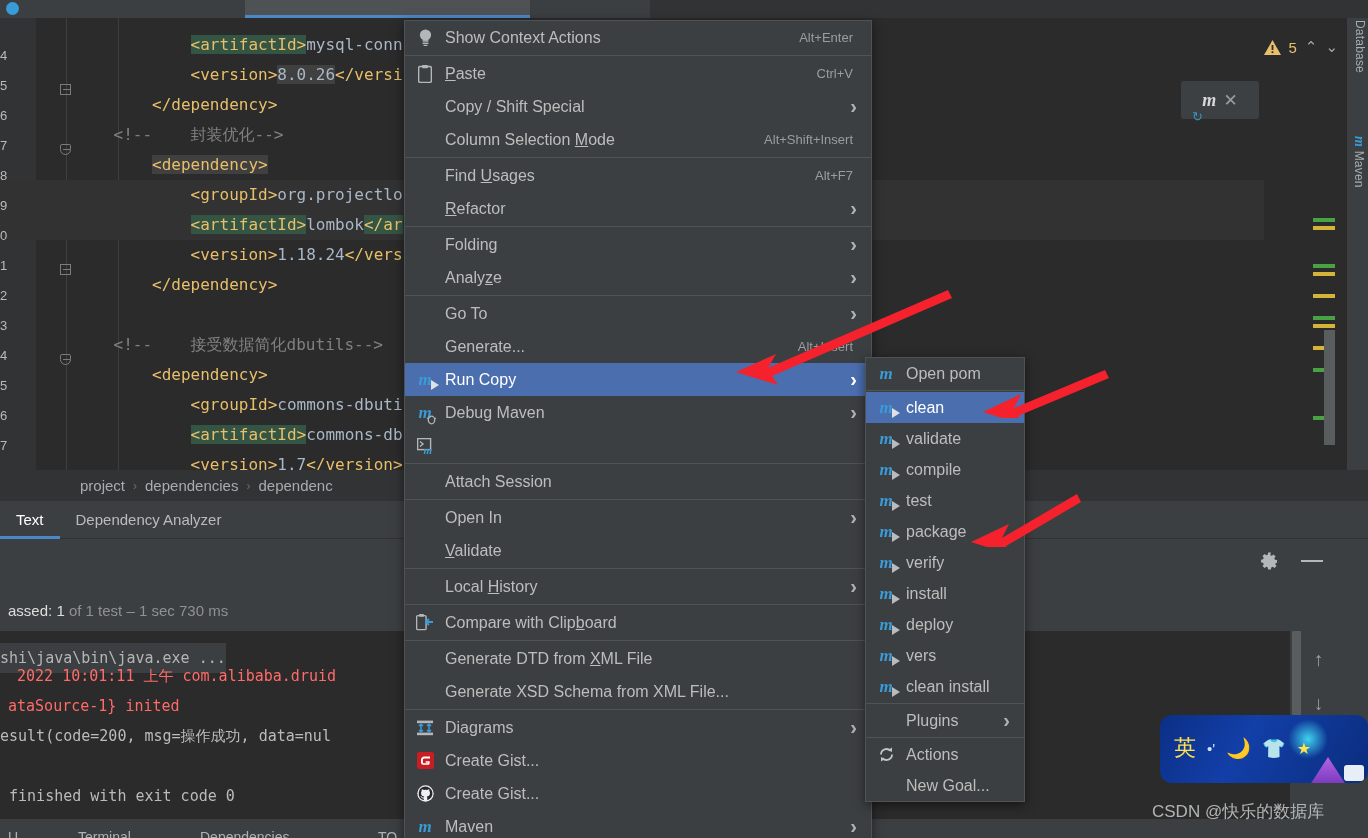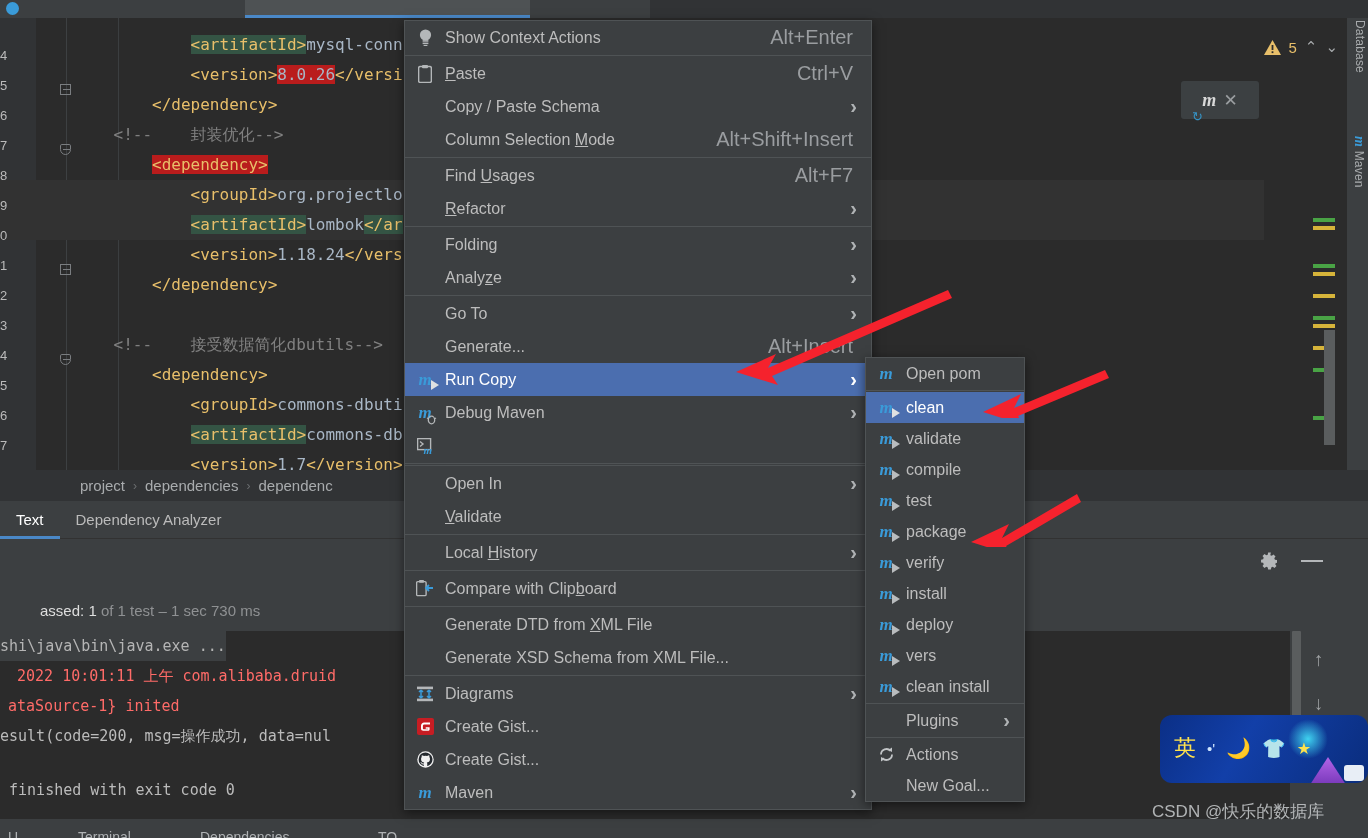--- a/index.html
+++ b/index.html
@@ -35,21 +35,21 @@
   .gutter-rule2 { position:absolute; left:118px; top:0; width:1px; height:452px; background:#3b3e40; }
 
   .code { position:absolute; left:0; top:0; width:1368px; height:452px;
     font-family:"DejaVu Sans Mono", monospace; font-size:16px; white-space:pre; }
   .code .row { position:absolute; left:0; width:1264px; height:30px; line-height:30px; padding-left:75px; }
   .code .row.hl { background:#323232; }
   .tagname { color:#e8bf6a; }
   .txtval  { color:#a9b7c6; }
   .comment { color:#808080; }
   .hl-green { background:#345444; }
-  .hl-olive { background:#b91c1c; }
+  .hl-olive { background:#404040; }
 
   
   .markers { position:absolute; right:33px; top:200px; width:22px; height:220px; }
   .markers i { position:absolute; display:block; width:22px; height:4px; }
   .markerbar { position:absolute; right:33px; top:312px; width:11px; height:115px; background:#5a5d5e; }
 
   
   .inspect { position:absolute; right:30px; top:20px; display:flex; align-items:center; gap:8px; font-size:15px; }
   .warnicon { width:17px; height:15px; position:relative; }
   .warnicon svg { display:block; }
@@ -77,21 +77,21 @@
       border-bottom:1px solid #323232; display:flex; align-items:center; }
   .lowertabs .t { padding:0 16px; height:38px; line-height:38px; font-size:15px; color:#bbbbbb; position:relative; }
   .lowertabs .t.sel { color:#ffffff; }
   .lowertabs .t.sel::after { content:""; position:absolute; left:0; bottom:0; width:100%; height:3px; background:#4a88c7; }
 
   
   .runpanel { position:absolute; left:0; top:539px; width:1368px; height:280px; background:#3c3f41; }
   .run-toolbar { position:absolute; right:0; top:0; width:120px; height:44px; display:flex; align-items:center; justify-content:flex-start; gap:22px; padding-left:12px;}
   .gear { width:19px; height:19px; }
   .minus { width:22px; height:2px; background:#b4b7b9; }
-  .teststat { position:absolute; left:0; top:55px; width:1290px; height:34px; line-height:34px; font-size:15px; padding-left:17px;margin-left:23px; }
+  .teststat { position:absolute; left:0; top:55px; width:1290px; height:34px; line-height:34px; font-size:15px; padding-left:8px; }
   .teststat .strong { color:#dedede; }
   .teststat .dim { color:#8f9193; }
 
   .console { position:absolute; left:0; top:92px; width:1290px; height:188px; background:#2b2b2b;
       font-family:"DejaVu Sans Mono", monospace; font-size:15px; }
   .console .cline { position:absolute; left:0; height:30px; line-height:30px; white-space:pre; }
   .console .grayhl { background:#3c3f41; color:#b5b5b5; }
   .console .red { color:#ff6b68;padding-left:8px; }
   .console .plain { color:#bbbbbb; }
   .console-sb { position:absolute; left:1290px; top:92px; width:13px; height:188px; background:#3c3f41; }
@@ -100,21 +100,21 @@
   .arrow-up, .arrow-dn { position:absolute; left:11px; color:#9da0a2; font-size:19px; }
 
   
   .statusbar { position:absolute; left:0; top:819px; width:1368px; height:19px; background:#3c3f41; overflow:hidden; }
   .statusbar .sitem { position:absolute; top:10px; font-size:14px; color:#b0b3b5; white-space:nowrap; }
 
   
   .menu { position:absolute; background:#3c3f41; border:1px solid #4f5355; box-shadow:0 3px 10px rgba(0,0,0,.5); }
   .menu .mi { position:relative; height:33px; display:flex; align-items:center; font-size:16px; color:#bdbdbd; padding-left:40px; padding-right:14px; }
   .menu .mi.sel { background:#4b6eaf; color:#ffffff; }
-  .menu .mi .acc { margin-left:auto; color:#9a9da0; font-size:20px; padding-right:4px;}
+  .menu .mi .acc { margin-left:auto; color:#9a9da0; font-size:13px; padding-right:4px;}
   .menu .mi .arrow { margin-left:auto; color:#b0b3b5; font-size:15px; font-weight:bold; }
   .menu .mi.sel .arrow { color:#ffffff; }
   .menu .mi .ic { position:absolute; left:10px; top:50%; transform:translateY(-50%); width:20px; height:20px; display:flex; align-items:center; justify-content:center; }
   .menu .sepline { height:1px; background:#4f5355; margin:1px 0; }
   .u { text-decoration:underline; }
 
   #main-context-menu { left:404px; top:20px; width:468px; }
   #maven-submenu { left:865px; top:357px; width:160px; }
   #maven-submenu .mi { height:31px; font-size:16px; padding-left:40px;}
 
@@ -265,26 +265,26 @@
       <span class="minus"></span>
     </div>
 
     <div class="teststat">
       <span class="strong">assed:</span>
       <span class="strong">1</span>
       <span class="dim">of 1 test – 1 sec 730 ms</span>
     </div>
 
     <div class="console" id="console-out">
-        <div class="cline grayhl" style="top: 0px;">shi\java\bin\java.exe ...</div>
+        <div class="cline grayhl" style="top: 12px;">shi\java\bin\java.exe ...</div>
         <div class="cline red" style="top: 30px;"> 2022 10:01:11 上午 com.alibaba.druid</div>
         <div class="cline red" style="top: 60px;">ataSource-1} inited</div>
         <div class="cline plain" style="top: 90px;">esult(code=200, msg=操作成功, data=nul</div>
         <div class="cline plain" style="top: 120px;"></div>
-        <div class="cline plain" style="top: 144px;"> finished with exit code 0</div>
+        <div class="cline plain" style="top: 150px;"> finished with exit code 0</div>
       </div>
     <div class="console-sb">
         <i></i>
       </div>
     <div class="console-side">
       <span class="arrow-up" style="top:18px;">↑</span>
       <span class="arrow-dn" style="top:62px;">↓</span>
     </div>
   </div>
 
@@ -313,21 +313,21 @@
         <span class="ic">
           <svg width="14" height="18" viewBox="0 0 14 18">
             <rect x="0.6" y="1.6" width="12.8" height="15.8" rx="1.6" fill="none" stroke="#b4b7b9" stroke-width="1.5"></rect>
             <rect x="4" y="0" width="6" height="3.2" rx="1" fill="#b4b7b9"></rect>
           </svg>
         </span>
         <span><span class="u">P</span>aste</span>
         <span class="acc">Ctrl+V</span>
       </div>
       <div class="mi">
-        <span>Copy / Paste Schema</span>
+        <span>Copy / Shift Special</span>
         <span class="arrow" style="font-size: 20px;">›</span>
       </div>
       <div class="mi">
         <span>Column Selection <span class="u">M</span>ode</span>
         <span class="acc">Alt+Shift+Insert</span>
       </div>
       <div class="sepline"></div>
       <div class="mi">
         <span>Find <span class="u">U</span>sages</span>
         <span class="acc">Alt+F7</span>
@@ -376,20 +376,23 @@
       <div class="mi">
         <span class="ic">
           <svg width="17" height="16" viewBox="0 0 17 16">
             <rect x="0.6" y="0.6" width="13" height="11" fill="none" stroke="#b4b7b9" stroke-width="1.4"></rect>
             <path d="M3 3.5 L6 6 L3 8.5" fill="none" stroke="#b4b7b9" stroke-width="1.4"></path>
             <text x="6.5" y="16" font-family="Liberation Serif" font-style="italic" font-weight="bold" font-size="11" fill="#3a9bd9">m</text>
           </svg>
         </span>
       </div>
       <div class="sepline"></div>
+      <div class="mi">
+        <span>Attach Session</span>
+      </div>
       <div class="sepline"></div>
       <div class="mi">
         <span>Open In</span>
         <span class="arrow" style="font-size: 20px;">›</span>
       </div>
       <div class="mi">
         <span><span class="u">V</span>alidate</span>
       </div>
       <div class="sepline"></div>
       <div class="mi">

